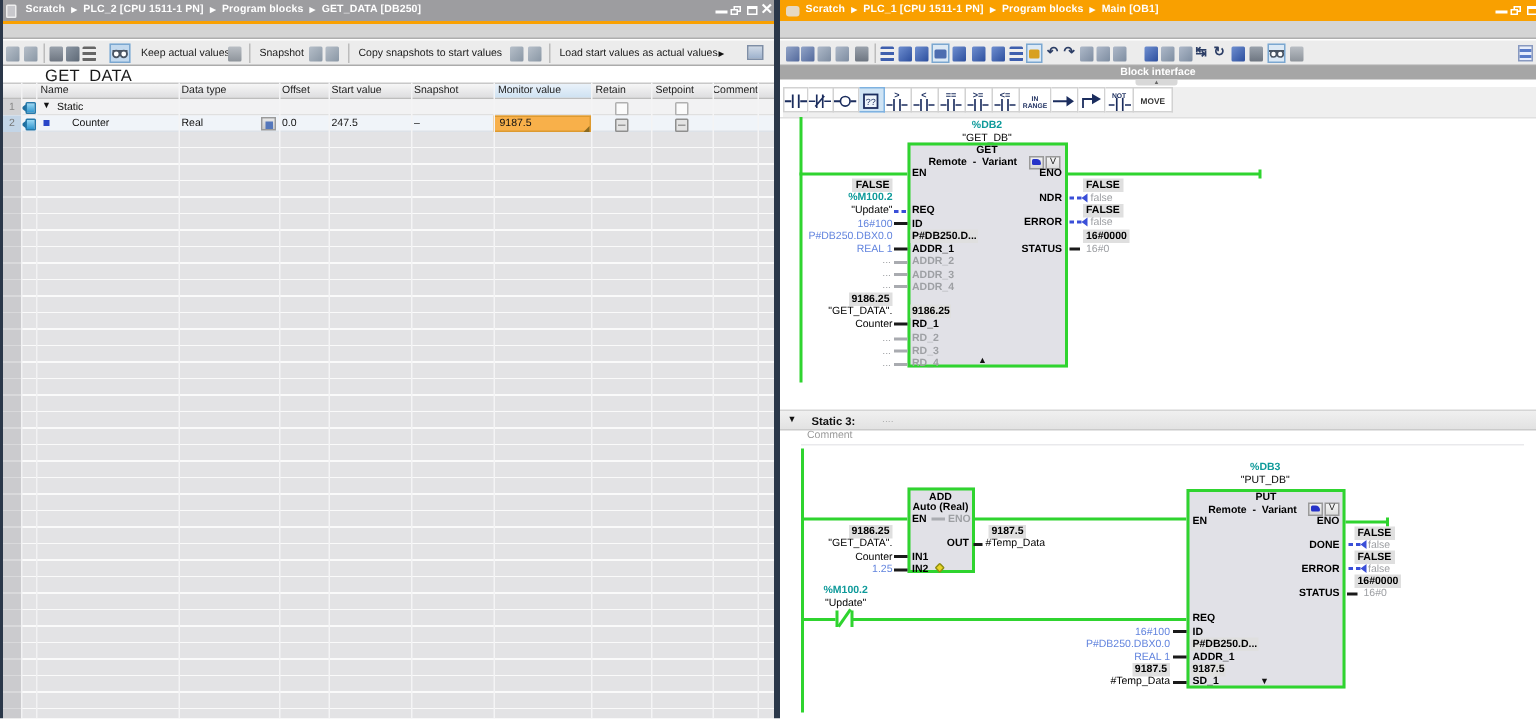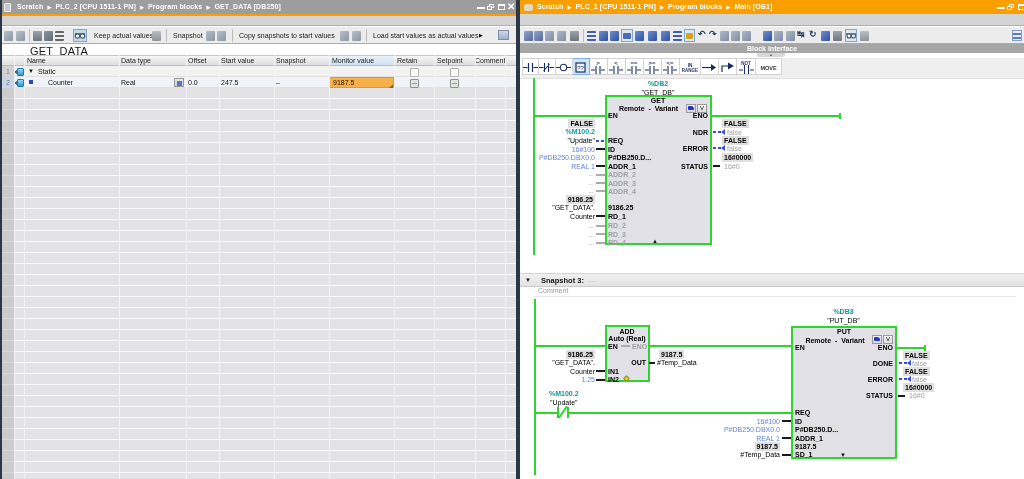--- a/index.html
+++ b/index.html
@@ -312,21 +312,21 @@
     <div class="a" style="left:198px;top:69px;width:3px;height:2px;background:#3a4fd8"></div>
     <div class="a" style="left:201px;top:67px;width:0;height:0;border-right:4px solid #3a4fd8;border-top:3px solid transparent;border-bottom:3px solid transparent"></div>
     <div class="t gry" style="left:207px;top:65.5px">false</div>
     <div class="vb" style="left:202px;top:75px">16#0000</div>
     <div class="stub" style="left:193px;top:87px;width:7px"></div>
     <div class="t gry" style="left:204px;top:83.5px">16#0</div>
   </div>
 
   <div class="a" style="left:0;top:273px;width:504px;height:14px;background:linear-gradient(180deg,#f0f0f0,#e2e2e2);border-top:1px solid #d5d5d5;border-bottom:1px solid #cacaca"></div>
   <div class="a" style="left:5px;top:277px;font-size:6px;color:#111">▼</div>
-  <div class="a" style="left:21px;top:276px;font-size:7.5px;font-weight:bold;color:#111">Snapshot 3:</div>
+  <div class="a" style="left:21px;top:276px;font-size:7.5px;font-weight:bold;color:#111">Static 3:</div>
   <div class="a" style="left:68px;top:276px;font-size:7px;color:#b0b0b0">....</div>
   <div class="a" style="left:18px;top:287px;font-size:7px;color:#9a9a9a">Comment</div>
   <div class="a" style="left:14px;top:296px;width:482px;height:1px;background:#e9e9ec"></div>
 
   <div class="a" id="net3" style="left:0;top:297px;width:504px;height:182px">
 
     <div class="g" style="left:13.5px;top:2px;width:2px;height:176px"></div>
 
     <div class="g" style="left:13.5px;top:47.5px;width:71px;height:2px"></div>
 

